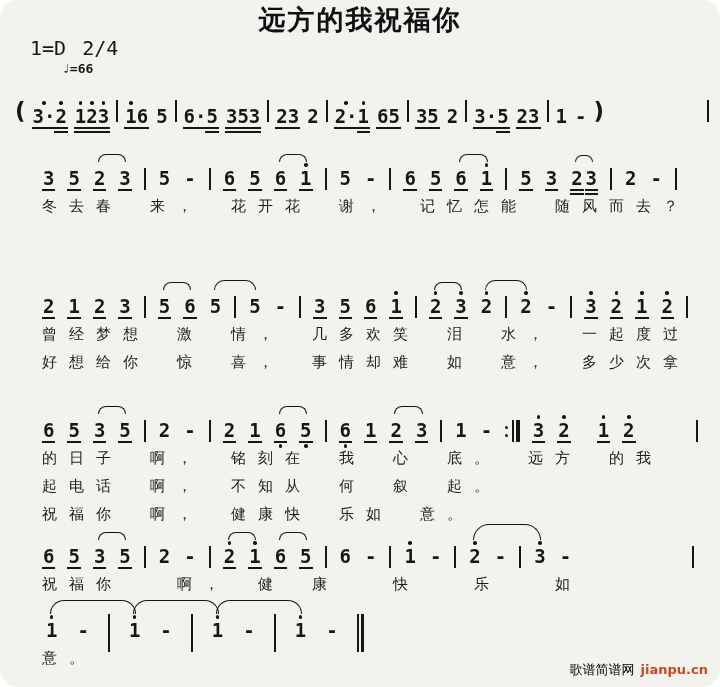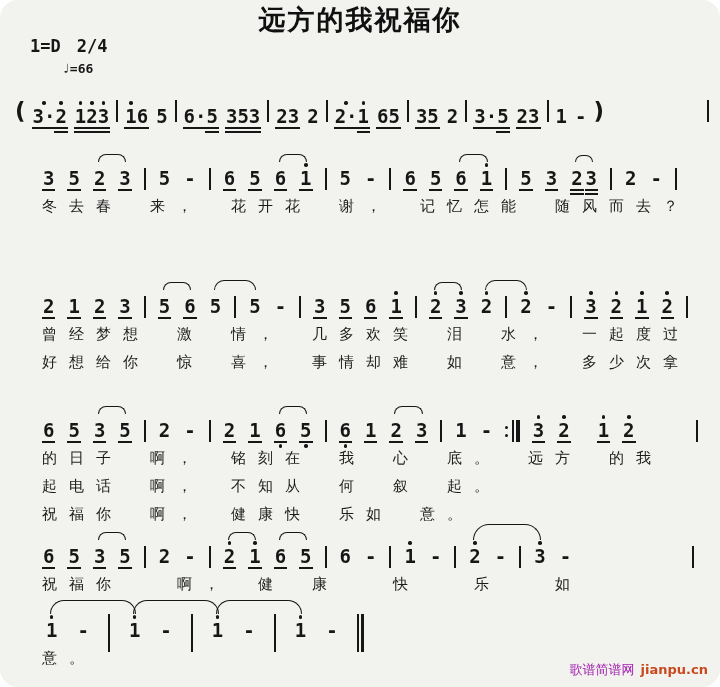--- a/index.html
+++ b/index.html
@@ -1,21 +1,21 @@
 <!DOCTYPE html>
 <html><head>
 <meta charset="utf-8">
 <style>
   html,body{margin:0;padding:0;}
   .page{position:relative;width:720px;height:687px;background:#f2f2ef;overflow:hidden;
         font-family:"DejaVu Sans",sans-serif;color:#161616;}
   .title{position:absolute;top:2px;left:0;right:0;text-align:center;
          font-size:27px;font-weight:bold;letter-spacing:2px;color:#101010;}
   .keymeter{position:absolute;left:30px;top:36px;font-family:"DejaVu Sans Mono",monospace;
-            font-weight:bold;font-size:17px;}
+            font-weight:normal;font-size:20px;}
   .keymeter .meter{margin-left:16px;}
   .tempo{position:absolute;left:30px;top:61px;font-family:"DejaVu Sans Mono",monospace;
          font-weight:bold;font-size:13px;margin-left:32px;}
   .credits{position:absolute;right:28px;top:33px;font-size:13px;line-height:17px;color:#1d1d1d;}
   #score{position:absolute;inset:0;}
   .system{position:absolute;}
   .nrow{position:relative;display:flex;align-items:flex-start;padding-top:14px;height:44px;box-sizing:border-box;}
   .titem{margin:0 6px;flex:0 0 auto;}
   .dense .titem{margin:0 3px;}
   .wide .titem{margin:0 9px;}
@@ -836,15 +836,15 @@
           </div>
           <div class="arc" style="left: 13.55px; width: 86.9px; height: 14px; top: 0px;"></div>
           <div class="arc" style="left: 96.55px; width: 86.9px; height: 14px; top: 0px;"></div>
           <div class="arc" style="left: 179.55px; width: 86.9px; height: 14px; top: 0px;"></div>
         </div>
         <div class="lyr">意。</div>
       </div>
     </div>
 
   <div class="watermark">
-    <span style="color: #a21caf;">歌谱简谱网</span><span class="brand" style="color: rgb(200, 73, 29);">jianpu.cn</span>
+    <span style="color: #000000;">歌谱简谱网</span><span class="brand" style="color: rgb(200, 73, 29);">jianpu.cn</span>
   </div>
 </div>
 
 </body></html>

